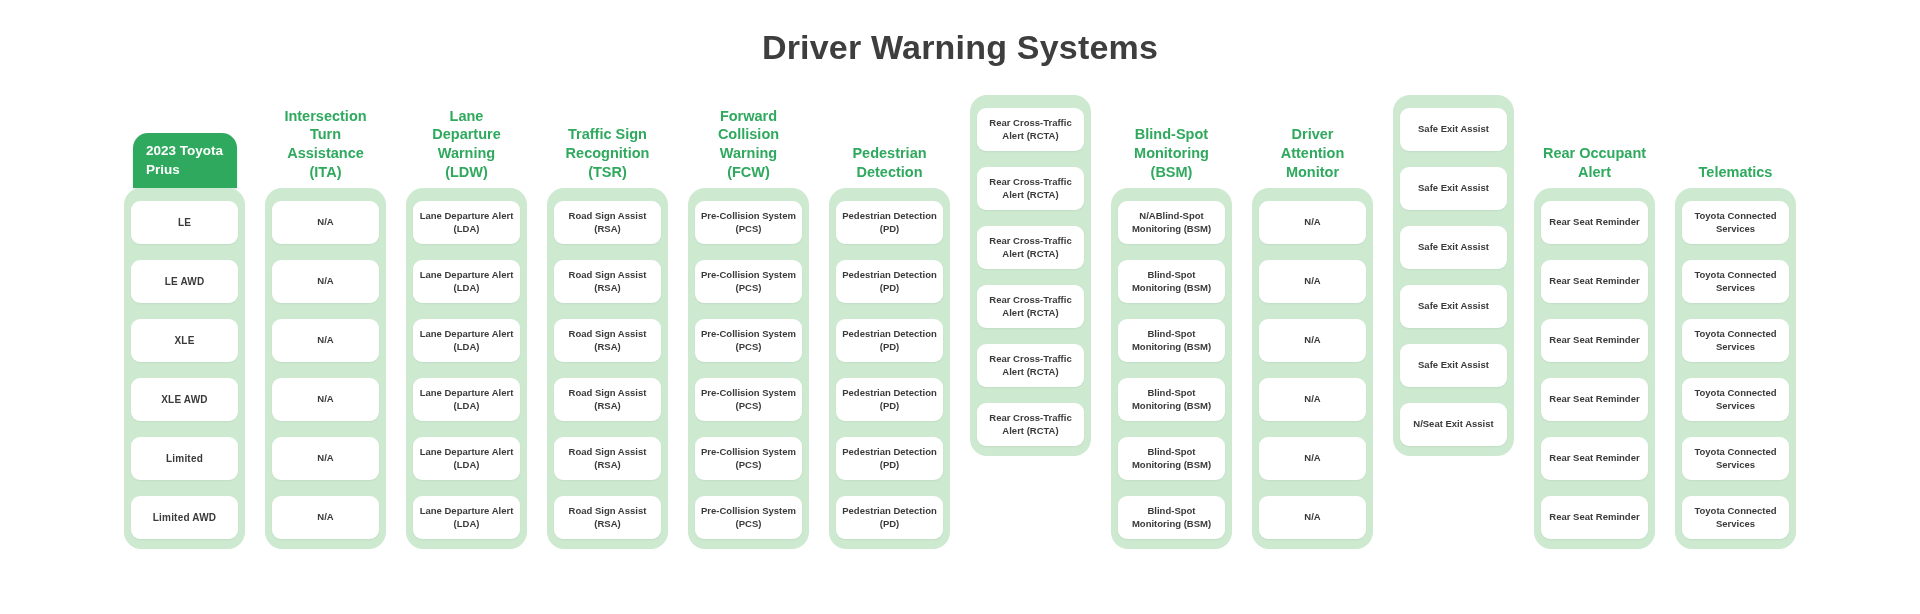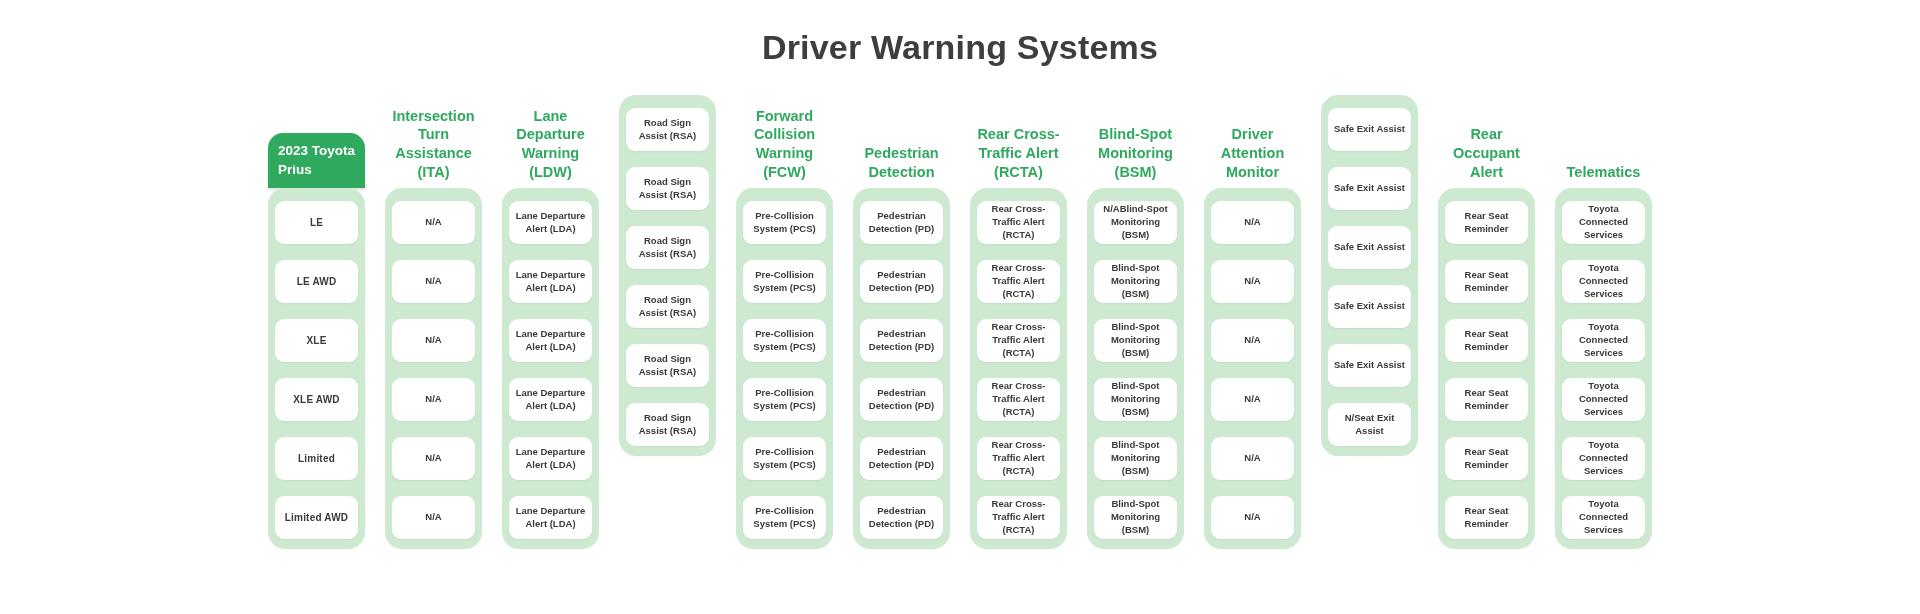--- a/index.html
+++ b/index.html
@@ -16,21 +16,21 @@
   }
   .title{
     position:absolute;top:28px;left:0;width:100%;
     text-align:center;font-size:34px;font-weight:700;
     color:#3e3e3e;letter-spacing:0.2px;
   }
   .table{
     position:absolute;top:95px;left:50%;transform:translateX(-50%);
     display:flex;gap:20px;align-items:flex-start;
   }
-  .col{width:97px;display:flex;flex-direction:column;}
+  .col{width:121px;display:flex;flex-direction:column;}
   .header-zone{
     height:93px;display:flex;align-items:flex-end;justify-content:center;
   }
   .col-header{
     width:100%;text-align:center;
     font-size:14.5px;font-weight:700;line-height:1.3;
     color:var(--green);padding-bottom:6px;white-space:pre-line;
   }
   .trim-badge{
     width:104px;height:55px;margin:0 auto;
@@ -99,20 +99,25 @@
       <div class="col-body">
         <div class="cell">Lane Departure Alert (LDA)</div>
         <div class="cell">Lane Departure Alert (LDA)</div>
         <div class="cell">Lane Departure Alert (LDA)</div>
         <div class="cell">Lane Departure Alert (LDA)</div>
         <div class="cell">Lane Departure Alert (LDA)</div>
         <div class="cell">Lane Departure Alert (LDA)</div>
       </div>
     </div>
     <div class="col">
+      <div class="header-zone">
+        <div class="col-header">Traffic Sign
+Recognition
+(TSR)</div>
+      </div>
       <div class="col-body">
         <div class="cell">Road Sign Assist (RSA)</div>
         <div class="cell">Road Sign Assist (RSA)</div>
         <div class="cell">Road Sign Assist (RSA)</div>
         <div class="cell">Road Sign Assist (RSA)</div>
         <div class="cell">Road Sign Assist (RSA)</div>
         <div class="cell">Road Sign Assist (RSA)</div>
       </div>
     </div>
     <div class="col">
@@ -139,25 +144,20 @@
       <div class="col-body">
         <div class="cell">Pedestrian Detection (PD)</div>
         <div class="cell">Pedestrian Detection (PD)</div>
         <div class="cell">Pedestrian Detection (PD)</div>
         <div class="cell">Pedestrian Detection (PD)</div>
         <div class="cell">Pedestrian Detection (PD)</div>
         <div class="cell">Pedestrian Detection (PD)</div>
       </div>
     </div>
     <div class="col">
-      <div class="header-zone">
-        <div class="col-header">Rear Cross-
-Traffic Alert
-(RCTA)</div>
-      </div>
       <div class="col-body">
         <div class="cell">Rear Cross-Traffic Alert (RCTA)</div>
         <div class="cell">Rear Cross-Traffic Alert (RCTA)</div>
         <div class="cell">Rear Cross-Traffic Alert (RCTA)</div>
         <div class="cell">Rear Cross-Traffic Alert (RCTA)</div>
         <div class="cell">Rear Cross-Traffic Alert (RCTA)</div>
         <div class="cell">Rear Cross-Traffic Alert (RCTA)</div>
       </div>
     </div>
     <div class="col">

